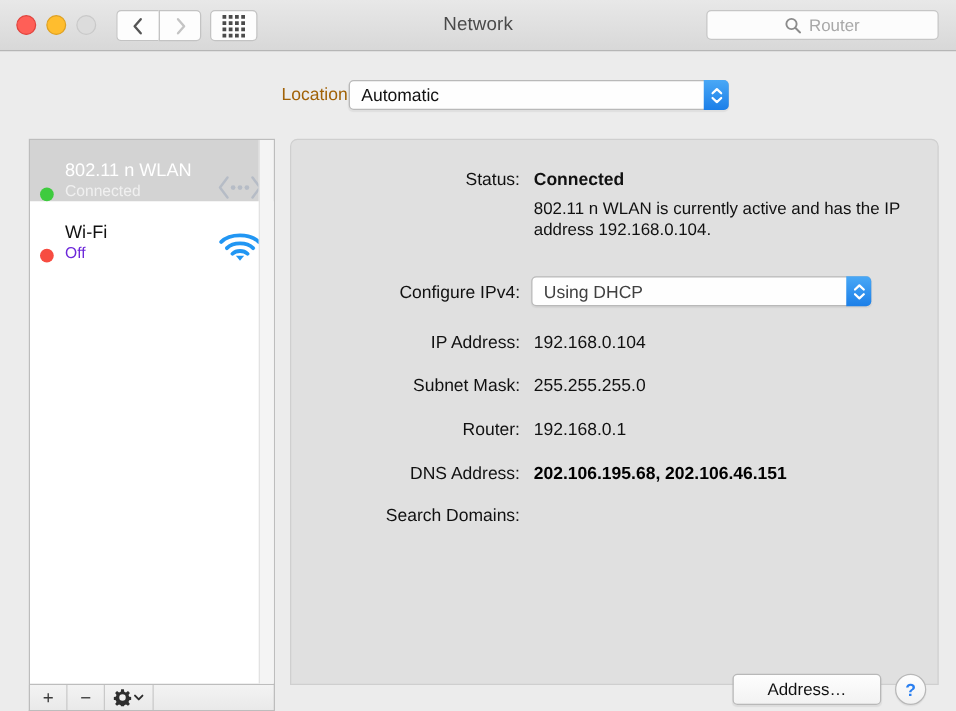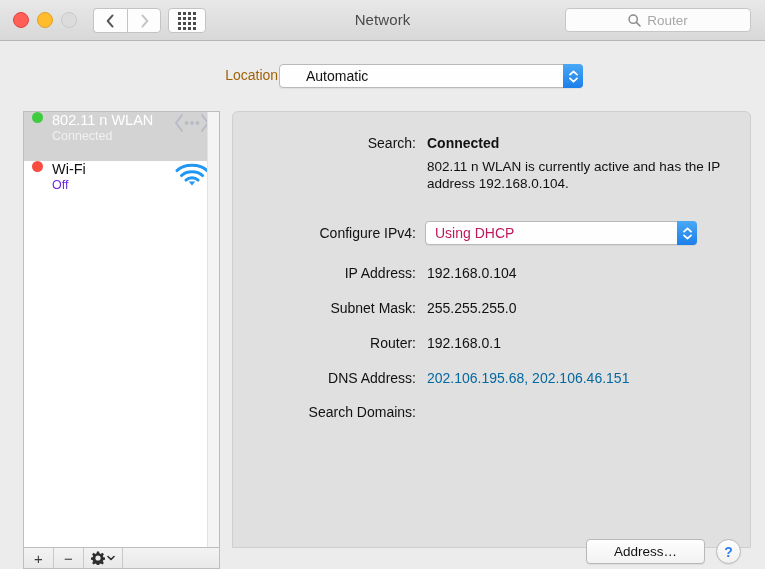--- a/index.html
+++ b/index.html
@@ -78,21 +78,21 @@
   }
   #location-popup {
     position: absolute; left: 279px; top: 2px;
     width: 304px; height: 24px;
     background: #fefefe;
     border: 1px solid #b9b9b9;
     border-radius: 4px;
     box-shadow: 0 1px 1px rgba(0,0,0,0.06);
   }
   #location-value {
-    position: absolute; left: 26px; top: 3px;
+    position: absolute; left: 9px; top: 3px;
     font-size: 14px; color: #111; text-align: center;
   }
   .stepper {
     position: absolute; right: -1px; top: -1px;
     width: 20px; height: 24px;
     background: linear-gradient(to bottom, #49a8f6 0%, #1c7fe8 100%);
     border-radius: 0 4px 4px 0;
     display: flex; flex-direction: column;
     align-items: center; justify-content: center; gap: 1px;
   }
@@ -103,21 +103,21 @@
   #sidebar {
     position: absolute; left: 23px; top: 111px;
     width: 197px; height: 437px;
     background: #ffffff;
     border: 1px solid #bdbdbd;
     overflow: hidden;
   }
   .sb-item {
     position: relative;
     height: 49px;
-    display: flex; align-items: flex-start;
+    display: flex; align-items: flex-end;
     padding-left: 8px;
   }
   .sb-item.selected { background: #d3d3d3; }
   .sb-dot { width: 11px; height: 11px; border-radius: 50%; flex: none; margin-right: 9px; }
   .sb-dot.green { background: #3ecb3e; }
   .sb-dot.red   { background: #f74c41; }
   .sb-texts { flex: 1 1 auto; min-width: 0; }
   .sb-title { font-size: 14.5px; line-height: 17px; }
   .sb-sub   { font-size: 12.5px; line-height: 15px; }
   .sb-item.selected .sb-title { color: #ffffff; }
@@ -183,28 +183,28 @@
     width: 300px; font-size: 13.5px; line-height: 17px; color: #111;
   }
 
   #ipv4-row  { top: 113px; }
   #ipv4-popup {
     position: absolute; left: 192px; top: -4px;
     width: 272px; height: 24px;
     background: #fefefe; border: 1px solid #b9b9b9; border-radius: 4px;
     box-shadow: 0 1px 1px rgba(0,0,0,0.06);
   }
-  #ipv4-value { position: absolute; left: 9px; top: 3px; font-size: 14px; color: #be185d; }
+  #ipv4-value { position: absolute; left: 9px; top: 3px; font-size: 14px; color: #404040; }
 
   #ip-row     { top: 153px; }
   #subnet-row { top: 188px; }
   #router-row { top: 223px; }
   #dns-row    { top: 258px; }
   #search-domains-row { top: 292px; }
-  #dns-value  { color: #0369a1; }
+  #dns-value  { color: #000000; font-weight: bold; }
 
   
   #advanced-button {
     position: absolute; left: 586px; top: 539px;
     width: 119px; height: 25px;
     background: linear-gradient(to bottom, #fefefe 0%, #f2f2f2 100%);
     border: 1px solid #b8b8b8; border-radius: 4px;
     font-size: 13.5px; color: #111;
     display: flex; align-items: center; justify-content: center;
     box-shadow: 0 1px 1px rgba(0,0,0,0.07);
@@ -334,21 +334,21 @@
       <svg class="gear-chev" viewBox="0 0 8 6">
           <path d="M1 1.5 L4 4.5 L7 1.5"></path>
         </svg>
     </div>
     <div id="tb-spacer"></div>
   </div>
 
   <div id="panel">
 
     <div class="row" id="status-row">
-      <span class="lbl">Search:</span>
+      <span class="lbl">Status:</span>
       <span class="val" id="status-value">Connected</span>
     </div>
     <div id="status-desc">802.11 n WLAN is currently active and has the IP address 192.168.0.104.</div>
 
     <div class="row" id="ipv4-row">
       <span class="lbl">Configure IPv4:</span>
       <span id="ipv4-popup">
         <span id="ipv4-value">Using DHCP</span>
         <span class="stepper">
           <svg viewBox="0 0 9 6">

